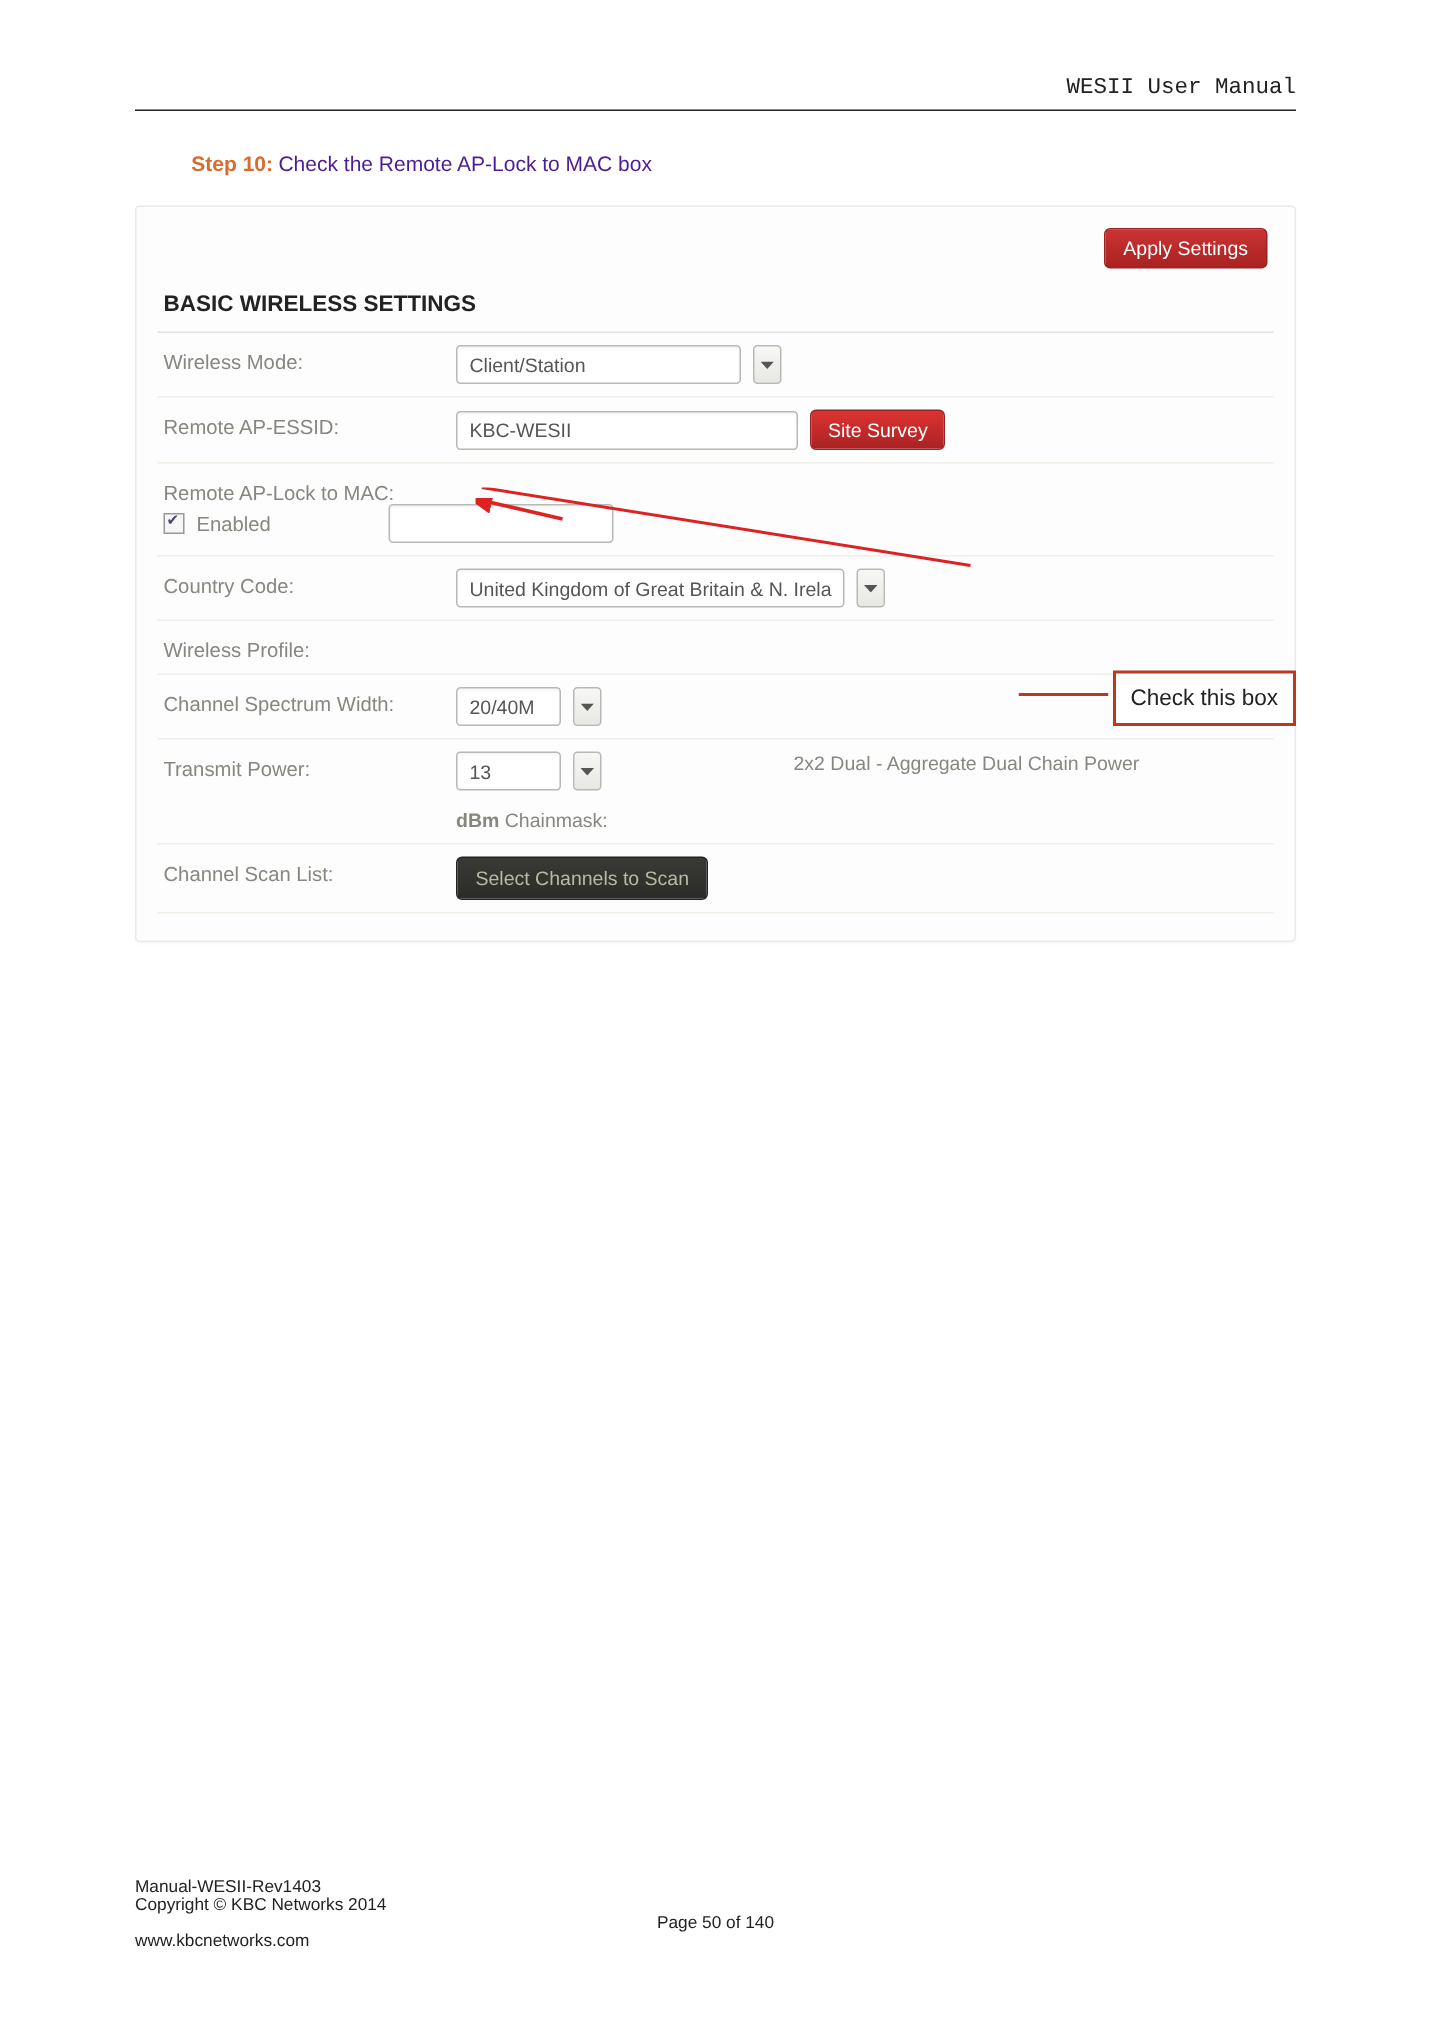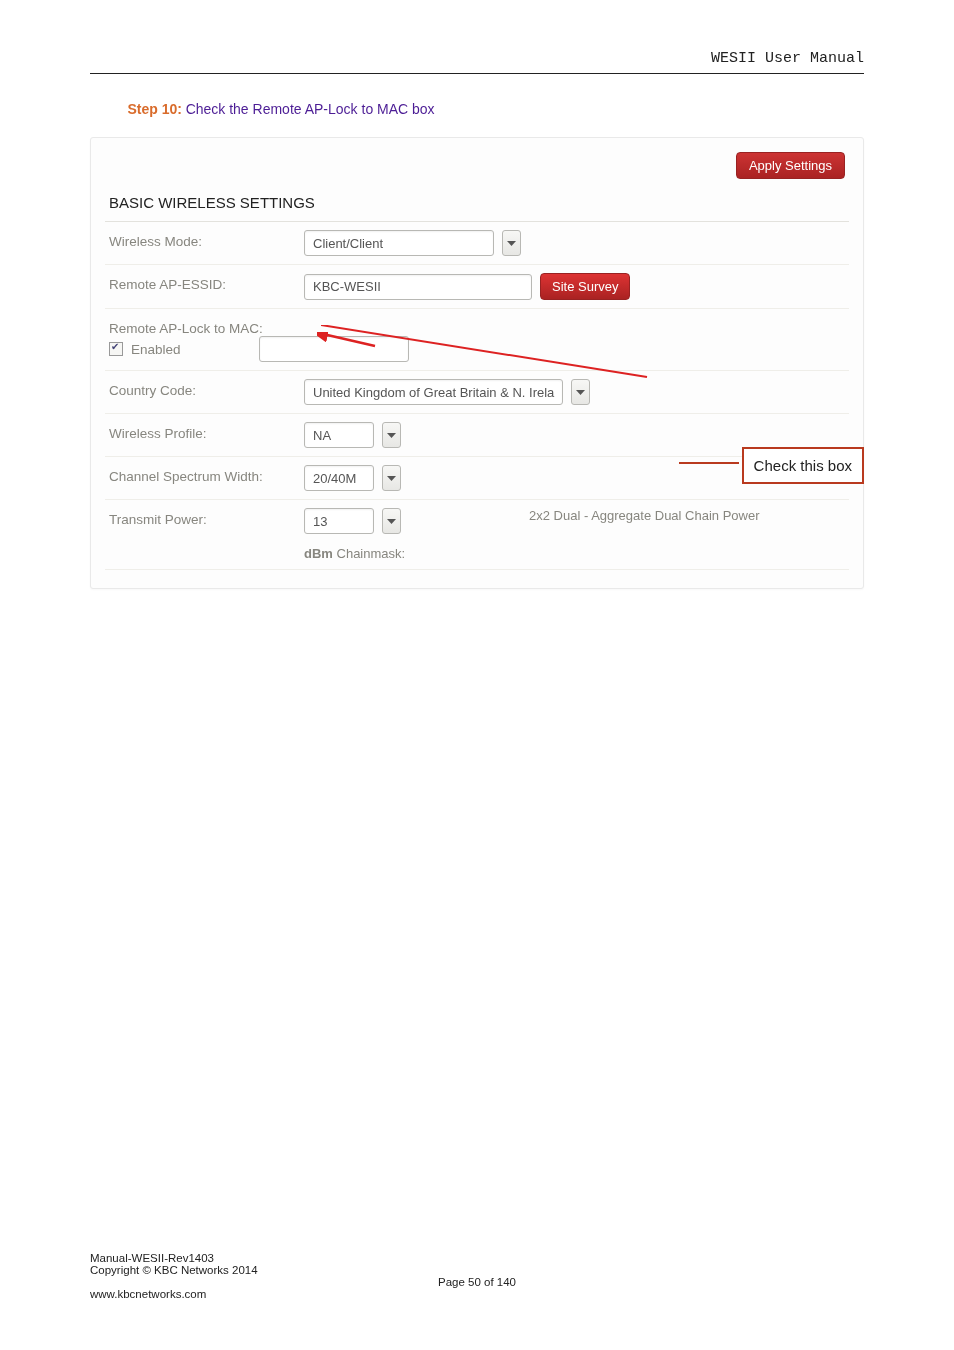--- a/index.html
+++ b/index.html
@@ -51,21 +51,21 @@
     position: absolute;
     top: 14px; right: 18px;
     background: linear-gradient(#c33, #a22);
     color: #fff;
     font-size: 13px;
     padding: 5px 12px;
     border-radius: 4px;
     border: 1px solid #922;
   }
   .panel-title {
-    font-weight: normal;
+    font-weight: bold;
     font-size: 15px;
     color: #222;
     padding: 42px 0 10px 4px;
     border-bottom: 1px solid #e3e2dd;
   }
   .form-row {
     display: flex;
     align-items: flex-start;
     padding: 8px 4px;
     border-bottom: 1px solid #efeee9;
@@ -214,21 +214,21 @@
 
   <div style="position:relative;">
     <div class="screenshot-outer">
       <div class="apply-btn">Apply Settings</div>
       <div class="panel-title">BASIC WIRELESS SETTINGS</div>
 
       <div class="form-row">
         <div class="form-label">Wireless Mode:</div>
         <div class="form-value">
           <div class="dropdown" style="width:190px;">
-            <span class="dropdown-text">Client/Client</span>
+            <span class="dropdown-text">Client/Station</span>
           </div>
           <div class="dropdown-arrow" style="border:1px solid #b8b8b4;border-radius:3px;height:26px;">
             <svg viewBox="0 0 9 5">
                 <path d="M0 0 L4.5 5 L9 0 Z" fill="#555"></path>
               </svg>
           </div>
         </div>
       </div>
 
       <div class="form-row">
@@ -266,30 +266,20 @@
           <div class="dropdown-arrow" style="border:1px solid #b8b8b4;border-radius:3px;height:26px;">
             <svg viewBox="0 0 9 5">
                 <path d="M0 0 L4.5 5 L9 0 Z" fill="#555"></path>
               </svg>
           </div>
         </div>
       </div>
 
       <div class="form-row">
         <div class="form-label">Wireless Profile:</div>
-        <div class="form-value">
-          <div class="dropdown" style="width:70px;">
-            <span class="dropdown-text pad-right">NA</span>
-          </div>
-          <div class="dropdown-arrow" style="border:1px solid #b8b8b4;border-radius:3px;height:26px;">
-            <svg viewBox="0 0 9 5">
-                <path d="M0 0 L4.5 5 L9 0 Z" fill="#555"></path>
-              </svg>
-          </div>
-        </div>
       </div>
 
       <div class="form-row">
         <div class="form-label">Channel Spectrum Width:</div>
         <div class="form-value">
           <div class="dropdown" style="width:70px;">
             <span class="dropdown-text">20/40M</span>
           </div>
           <div class="dropdown-arrow" style="border:1px solid #b8b8b4;border-radius:3px;height:26px;">
             <svg viewBox="0 0 9 5">
@@ -311,20 +301,26 @@
               </svg>
           </div>
           <span class="txt-small" style="margin-left:120px;">2x2 Dual - Aggregate Dual Chain Power</span>
           <span class="dbm-line" style="width:100%;">
             <b>dBm</b>
             <span>Chainmask:</span>
           </span>
         </div>
       </div>
 
+      <div class="form-row">
+        <div class="form-label">Channel Scan List:</div>
+        <div class="form-value">
+          <span class="dark-btn">Select Channels to Scan</span>
+        </div>
+      </div>
 
       <svg class="red-line-svg" style="left:230px;top:187px;" width="330" height="56">
         <line x1="0" y1="0" x2="326" y2="52" stroke="#d22" stroke-width="2"></line>
       </svg>
 
     </div>
 
     <div class="callout-box">Check this box</div>
 
     <svg class="callout-line" style="right:125px;top:308px;" width="60" height="40">

